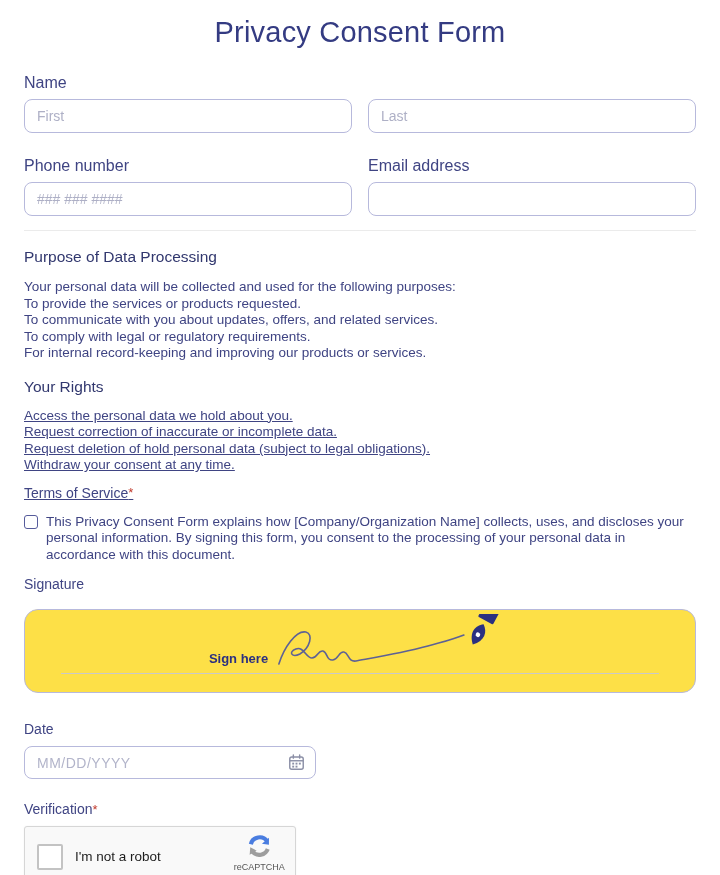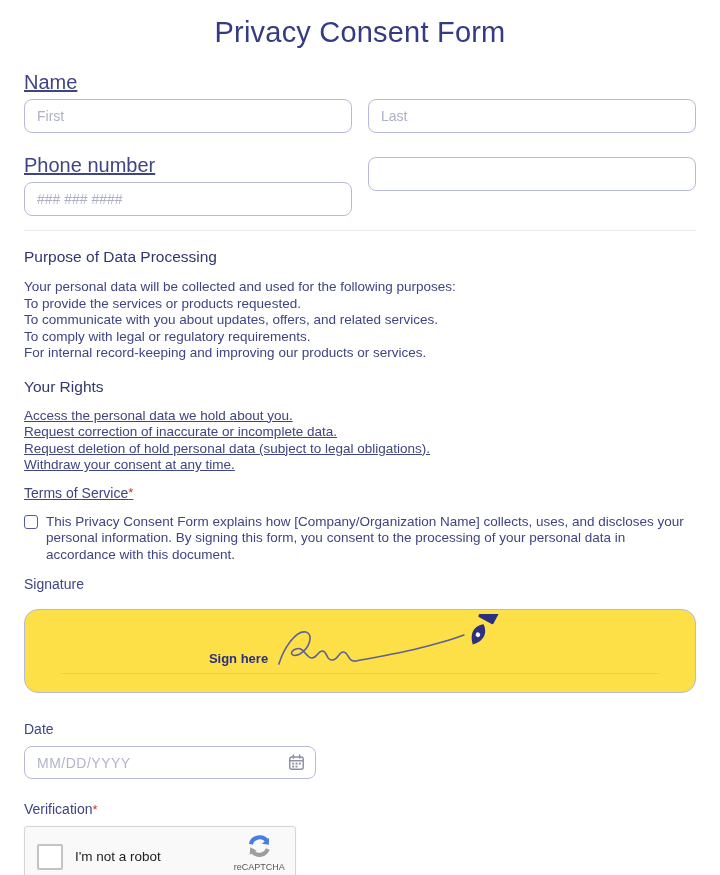--- a/index.html
+++ b/index.html
@@ -4,21 +4,21 @@
 <style>
   html,body{margin:0;padding:0;background:#fff;}
   body{width:720px;font-family:"Liberation Sans","DejaVu Sans",sans-serif;color:#3f4483;}
   .page{width:720px;box-sizing:border-box;padding:14px 24px 16px;}
 
   .form-title{
     text-align:center;font-size:29px;font-weight:400;color:#343b82;
     letter-spacing:.2px;margin:0 0 24px;line-height:36px;
   }
 
-  .field-label{font-size:20px;color:#3f4483;margin-bottom:8px;line-height:17px;text-decoration:underline;}
+  .field-label{font-size:16px;color:#3f4483;margin-bottom:8px;line-height:17px;}
   .req{color:#c0392b;font-size:13px;vertical-align:top;}
 
   .row2{display:flex;gap:16px;}
   .col{flex:1;}
 
   .text-input{
     box-sizing:border-box;width:100%;height:33px;border:1.5px solid #b7b9dc;
     border-radius:8px;padding:16px 12px;font-size:14px;color:#3f4483;
     font-family:"Liberation Sans","DejaVu Sans",sans-serif;outline:none;background:#fff;
   }
@@ -96,20 +96,21 @@
   </div>
 
   <div class="spacer24"></div>
 
   <div class="row2">
     <div class="col">
       <div class="field-label">Phone number</div>
       <input class="text-input" type="text" placeholder="### ### ####" style="">
     </div>
     <div class="col">
+      <div class="field-label">Email address</div>
       <input class="text-input" type="text" placeholder="" style="">
     </div>
   </div>
 
   <hr class="divider">
 
   <div class="section-heading">Purpose of Data Processing</div>
   <div class="body-lines">
     <div>Your personal data will be collected and used for the following purposes:</div>
     <div>To provide the services or products requested.</div>

